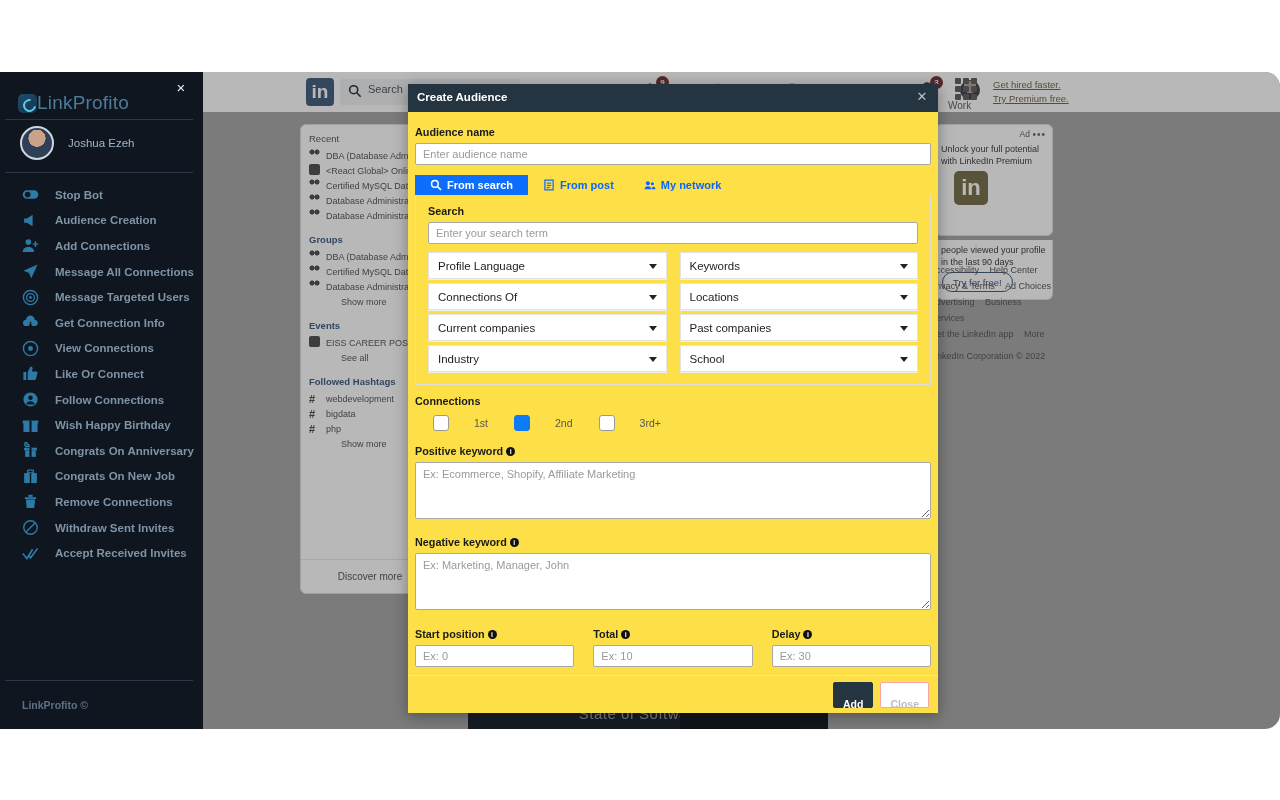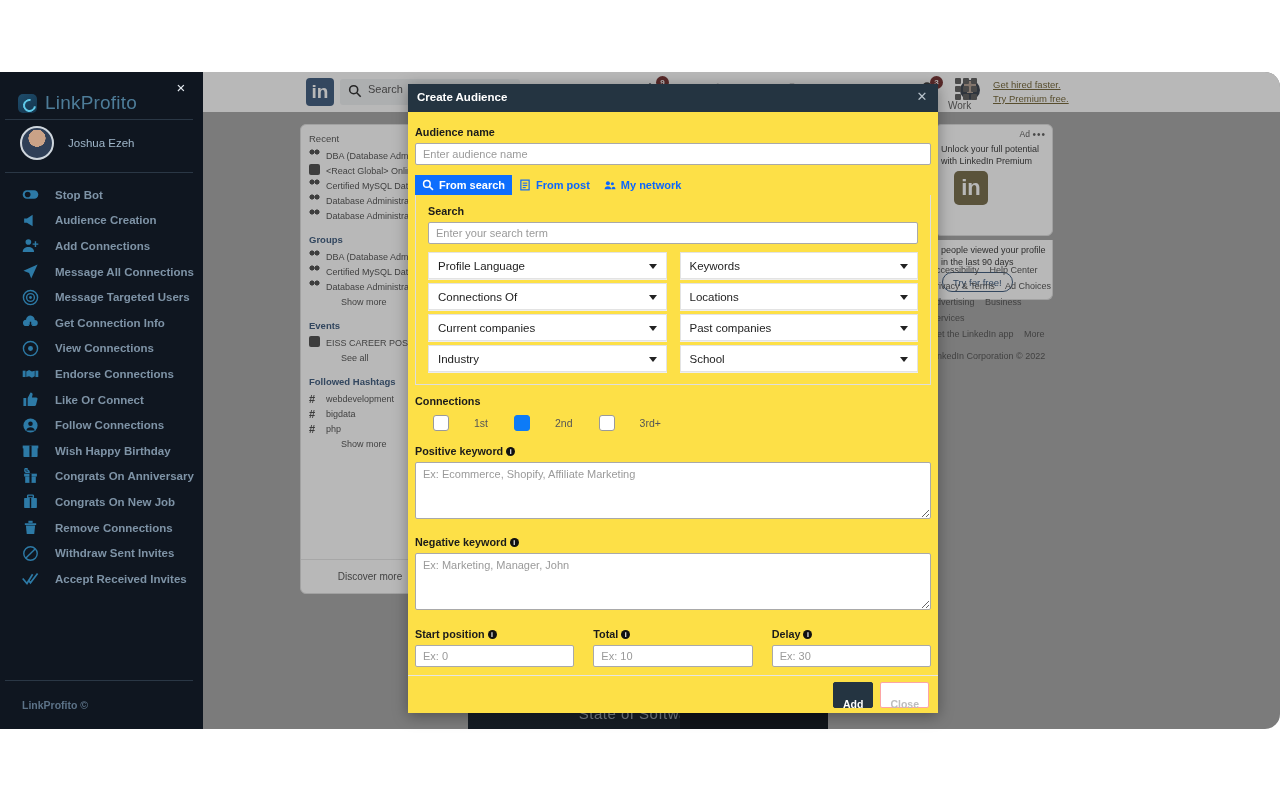--- a/index.html
+++ b/index.html
@@ -136,21 +136,21 @@
   #sidebar {
     position: absolute; left: 0; top: 72px; width: 203px; height: 657px;
     background: #0f1620; color: #8aa3b8; z-index: 20;
   }
   .sb-close {
     position: absolute; right: 14px; top: 8px; width: 16px; height: 16px;
     color: #e8eef4; font-size: 15px; line-height: 15px; text-align: center; cursor: pointer;
   }
   .sb-brand {
     position: absolute; left: 18px; top: 18px; height: 26px;
-    display: flex; align-items: center; gap: 8px;
+    display: flex; align-items: center; gap: 0;
   }
   .sb-mark {
     width: 19px; height: 19px; border-radius: 5px;
     background: linear-gradient(145deg,#1e4c6b,#14354d);
     position: relative;
   }
   .sb-mark::after {
     content: ""; position: absolute; left: 5px; top: 5px; width: 9px; height: 9px;
     border-radius: 50%; border: 2px solid #5fc8e8; border-right-color: transparent;
     transform: rotate(-35deg);
@@ -203,21 +203,21 @@
   input.txt, textarea.txt {
     width: 100%; border: 1px solid #a9a9a9; border-radius: 2px;
     font-family: "Liberation Sans", sans-serif; font-size: 11px; color: #222;
     padding: 5px 7px; outline: none; background: #fff;
   }
   input.txt::placeholder, textarea.txt::placeholder { color: #9a9a9a; }
   input.txt { height: 22px; }
 
   .tabs { display: flex; align-items: center; gap: 0; margin-top: 10px; }
   .tab {
-    display: flex; align-items: center; gap: 5px; height: 20px; padding: 0 7px;
+    display: flex; align-items: center; gap: 5px; height: 20px; padding: 0 15px;
     font-size: 11px; font-weight: bold; color: #0a66ff; cursor: pointer;
   }
   .tab.active { background: #0d6efd; color: #fff; }
   .tab svg { width: 12px; height: 12px; display: block; }
 
   .panel {
     border: 1px solid #dedede; border-top: none; margin-top: 0;
     padding: 10px 12px 12px 12px;
   }
   .sel-grid {
@@ -471,30 +471,20 @@
       <div class="sb-item">
         <span class="sb-ico">
             <svg viewBox="0 0 24 24">
               <circle cx="12" cy="12" r="10" fill="none" stroke="#2d7aa6" stroke-width="2"></circle>
               <circle cx="12" cy="12" r="3.5"></circle>
             </svg>
           </span>
         <span class="sb-lbl">View Connections</span>
       </div>
 
-      <div class="sb-item">
-        <span class="sb-ico">
-            <svg viewBox="0 0 24 24">
-              <rect x="1" y="8" width="4" height="9"></rect>
-              <rect x="19" y="8" width="4" height="9"></rect>
-              <path d="M6 9l4-2 4 2 4-1v8l-4 2-4-2-4 1V9z"></path>
-            </svg>
-          </span>
-        <span class="sb-lbl">Endorse Connections</span>
-      </div>
 
       <div class="sb-item">
         <span class="sb-ico">
             <svg viewBox="0 0 24 24">
               <path d="M2 10h4v11H2V10zm6 0l4-8c2 0 3 1 3 3l-1 4h6c1.3 0 2.2 1.2 1.9 2.4l-1.8 7C19.8 20.4 19 21 18 21H8V10z"></path>
             </svg>
           </span>
         <span class="sb-lbl">Like Or Connect</span>
       </div>
 

